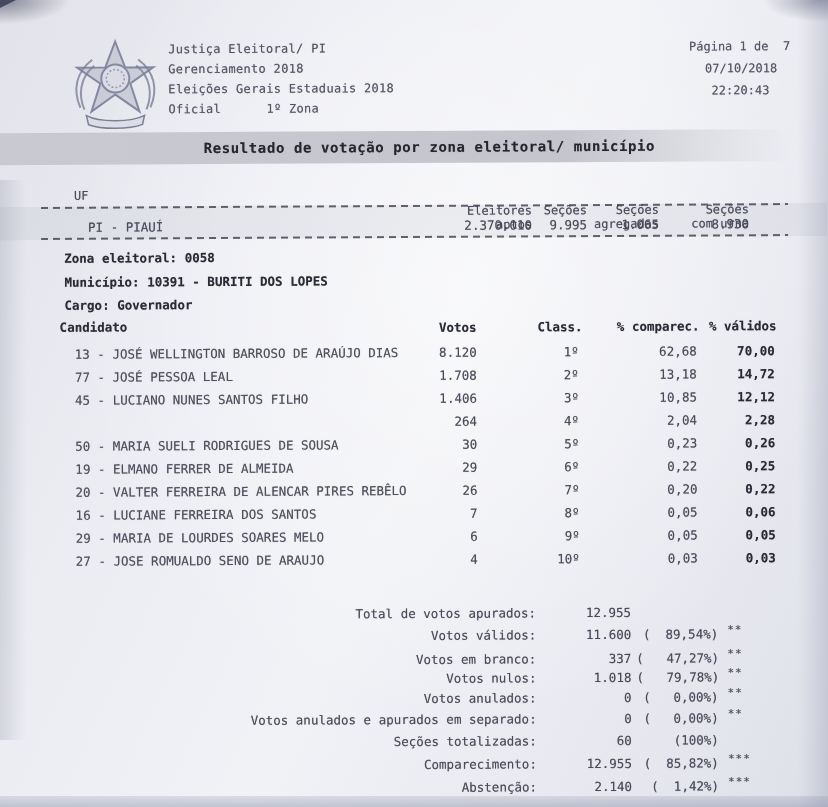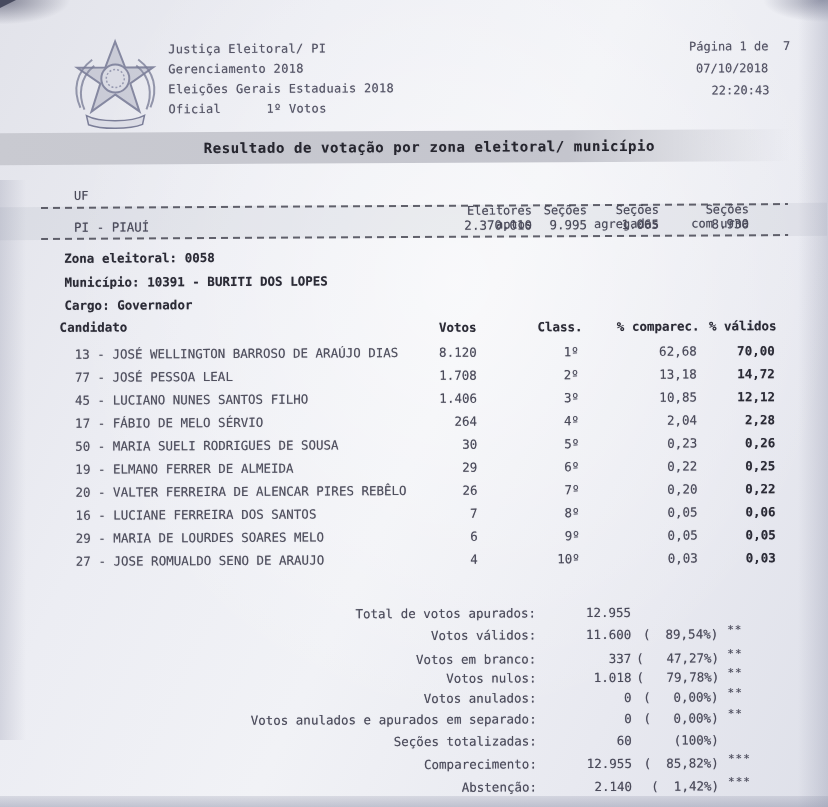--- a/index.html
+++ b/index.html
@@ -68,23 +68,23 @@
         <polygon points="51,4 61,30 89,30 66,46 75,74 51,57 27,74 36,46 13,30 41,30" fill="rgba(140,143,166,.35)" stroke="#7b7e98" stroke-width="2"></polygon>
         <circle cx="51" cy="41" r="14" fill="#d9dae3" stroke="#7b7e98" stroke-width="2"></circle>
         <circle cx="51" cy="41" r="9" fill="none" stroke="#8f92aa" stroke-width="1.5" stroke-dasharray="2 2"></circle>
       </g>
       <path d="M22,78 C35,85 67,85 80,78 L78,87 C65,92 37,92 24,87 Z" fill="#dcdde6" stroke="#7b7e98" stroke-width="1.5"></path>
     </svg>
     <div class="org-line" style="top:41px">Justiça Eleitoral/ PI</div>
     <div class="org-line" style="top:61px">Gerenciamento 2018</div>
     <div class="org-line" style="top:81px">Eleições Gerais Estaduais 2018</div>
     <div class="org-line" style="top:101px">Oficial</div>
-    <div class="org-line" style="top:101px;left:268px">1º Votos</div>
+    <div class="org-line" style="top:101px;left:268px">1º Zona</div>
     <div class="pginfo" style="top:41px;right:36px">Página 1 de  7</div>
-    <div class="pginfo" style="top:63px;right:58px">07/10/2018</div>
+    <div class="pginfo" style="top:63px;right:49px">07/10/2018</div>
     <div class="pginfo" style="top:85px;right:57px">22:20:43</div>
 
     <div class="title-band">
       <span class="t">Resultado de votação por zona eleitoral/ município</span>
     </div>
 
     <div class="band-uf sh"></div>
 
     <div class="content">
 
@@ -95,21 +95,21 @@
       <div class="abs rt fs12" style="left:0;top:176px;width:543px">
         <div>Seções</div><div></div>
       </div>
       <div class="abs rt fs12" style="left:0;top:176px;width:615px">
         <div>Seções</div><div>agregadas</div>
       </div>
       <div class="abs rt fs12" style="left:0;top:176px;width:705px">
         <div>Seções</div><div>com urna</div>
       </div>
       <div class="dash" style="top:205px"></div>
-      <div class="abs fs13" style="left:30px;top:218px">PI - PIAUÍ</div>
+      <div class="abs fs13" style="left:44px;top:218px">PI - PIAUÍ</div>
       <div class="abs rt fs13" style="left:0;top:218px;width:488px">2.370.010</div>
       <div class="abs rt fs13" style="left:0;top:218px;width:543px">9.995</div>
       <div class="abs rt fs13" style="left:0;top:218px;width:615px">1.065</div>
       <div class="abs rt fs13" style="left:0;top:218px;width:705px">8.930</div>
       <div class="dash" style="top:236px"></div>
 
       <div class="abs b fs13" style="left:20px;top:249px">Zona eleitoral: 0058</div>
       <div class="abs b fs13" style="left:20px;top:273px">Município: 10391 - BURITI DOS LOPES</div>
       <div class="abs b fs13" style="left:20px;top:296px">Cargo: Governador</div>
 
@@ -138,21 +138,20 @@
 
   <div class="cand-row">
     <span class="c-name">45 - LUCIANO NUNES SANTOS FILHO</span>
     <span class="col w-votos">1.406</span>
     <span class="col w-class">3º</span>
     <span class="col w-comp">10,85</span>
     <span class="col w-val b">12,12</span>
   </div>
 
   <div class="cand-row">
-    <span class="c-name">17 - FÁBIO DE MELO SÉRVIO</span>
     <span class="col w-votos">264</span>
     <span class="col w-class">4º</span>
     <span class="col w-comp">2,04</span>
     <span class="col w-val b">2,28</span>
   </div>
 
   <div class="cand-row">
     <span class="c-name">50 - MARIA SUELI RODRIGUES DE SOUSA</span>
     <span class="col w-votos">30</span>
     <span class="col w-class">5º</span>

